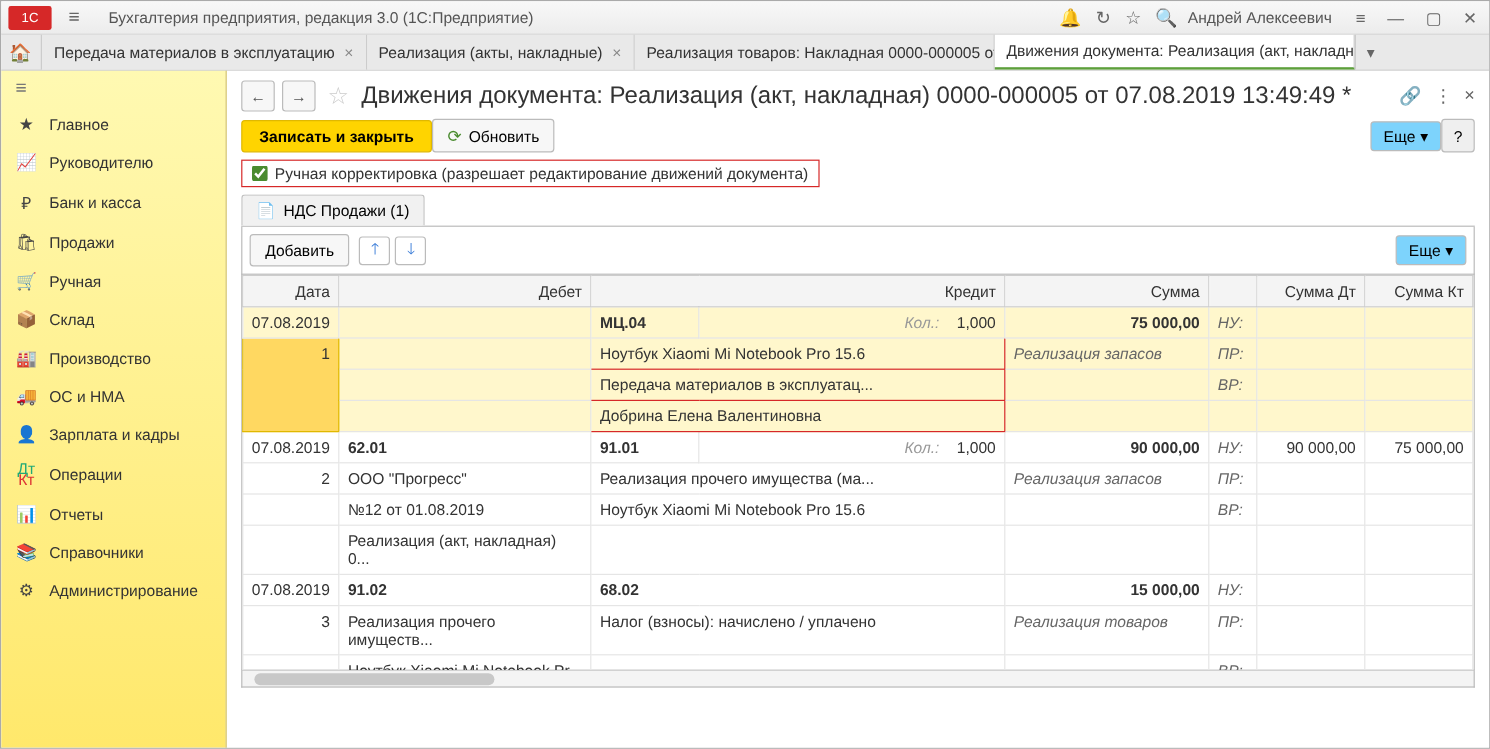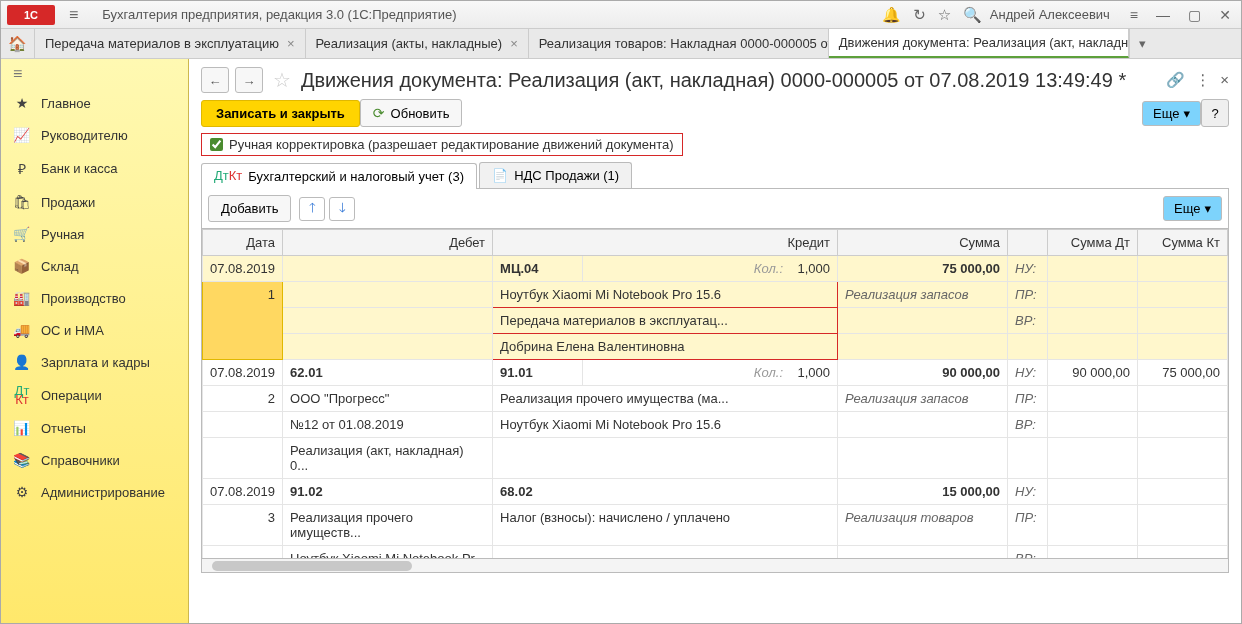--- a/index.html
+++ b/index.html
@@ -1,20 +1,20 @@
 <!DOCTYPE html>
 <html><head>
 <meta charset="utf-8">
 <style>
   * { box-sizing: border-box; margin: 0; padding: 0; font-family: Arial, sans-serif; font-size: 13px; }
   body { background: #fff; width: 1242px; height: 624px; overflow: hidden; border: 1px solid #aaa; }
 
   
   .titlebar { height: 28px; background: linear-gradient(#f8f8f8,#ececec); display: flex; align-items: center; padding: 0 6px; border-bottom: 1px solid #ccc; }
-  .titlebar .logo { width: 48px; height: 20px; background: #d62828; color: #fff; font-weight: bold; font-size: 11px; display: flex; align-items: center; justify-content: center; border-radius: 2px; margin-right: 6px; }
+  .titlebar .logo { width: 36px; height: 20px; background: #d62828; color: #fff; font-weight: normal; font-size: 11px; display: flex; align-items: center; justify-content: center; border-radius: 2px; margin-right: 6px; }
   .titlebar .hamburger { font-size: 16px; color: #666; padding: 0 8px; cursor: pointer; }
   .titlebar .apptitle { color: #555; margin-left: 16px; flex: 1; }
   .titlebar .icons { display: flex; align-items: center; gap: 12px; color: #666; }
   .titlebar .icons span { cursor: pointer; font-size: 15px; }
   .titlebar .user { color: #555; margin: 0 8px; }
   .titlebar .winbtns { display:flex; gap:10px; margin-left:8px; color:#666; }
   .titlebar .winbtns span { cursor:pointer; font-size:14px; padding:0 4px; }
 
   
   .tabsbar { height: 30px; background: #e9e9e9; display: flex; align-items: stretch; border-bottom: 1px solid #ccc; }
@@ -203,24 +203,20 @@
         </button>
       <button class="btn-help">?</button>
     </div>
 
     <div class="checkbox-row">
       <input type="checkbox" checked="" style="">
       <label>Ручная корректировка (разрешает редактирование движений документа)</label>
     </div>
 
     <div class="inner-tabs">
-      <div class="inner-tab active">
-        <span class="dtbkt"><span class="dt">Дт</span><span class="kt">Кт</span></span>
-        <span>Бухгалтерский и налоговый учет (3)</span>
-      </div>
       <div class="inner-tab">
         <span>📄</span>
         <span>НДС Продажи (1)</span>
       </div>
     </div>
 
     <div class="grid-toolbar">
       <button class="btn">Добавить</button>
       <div class="arrows">
         <div>🡑</div>

